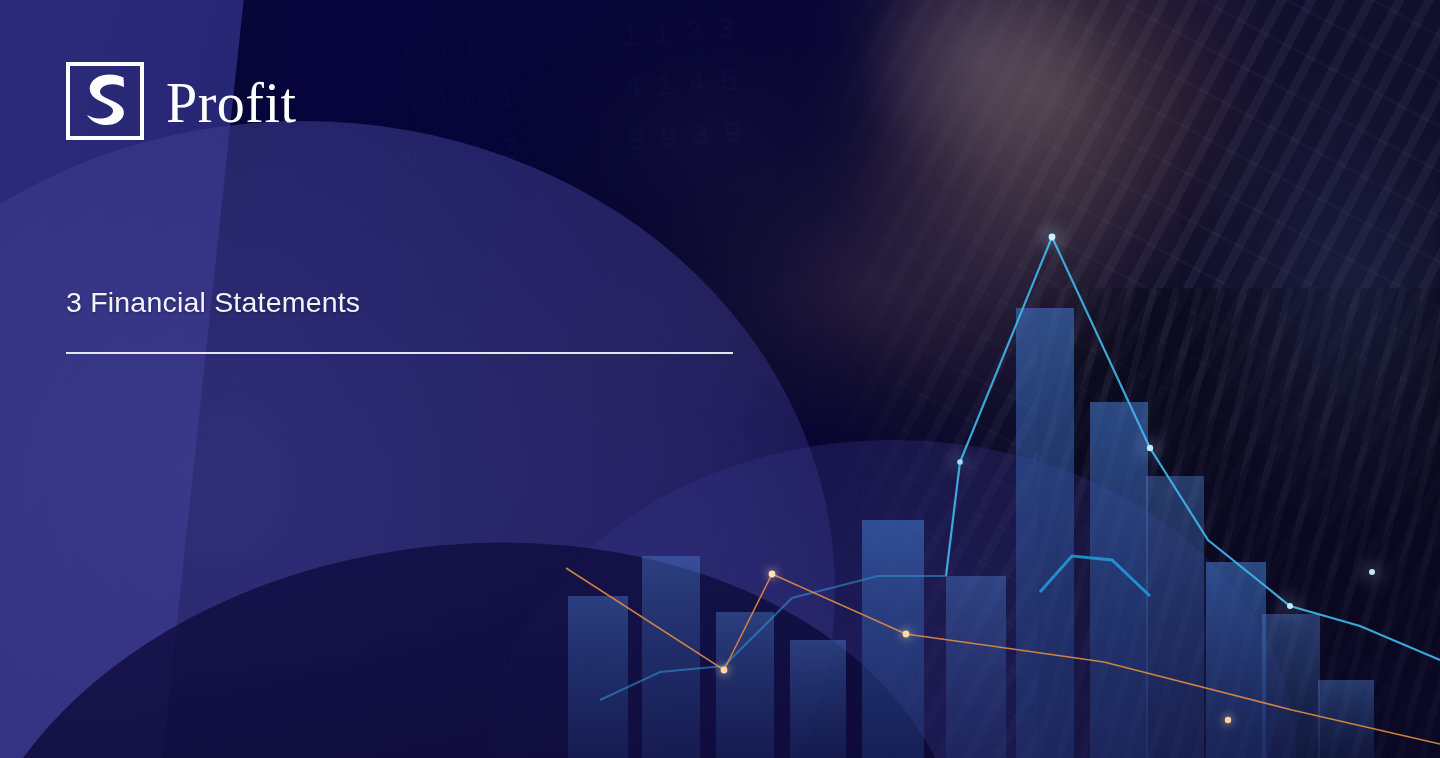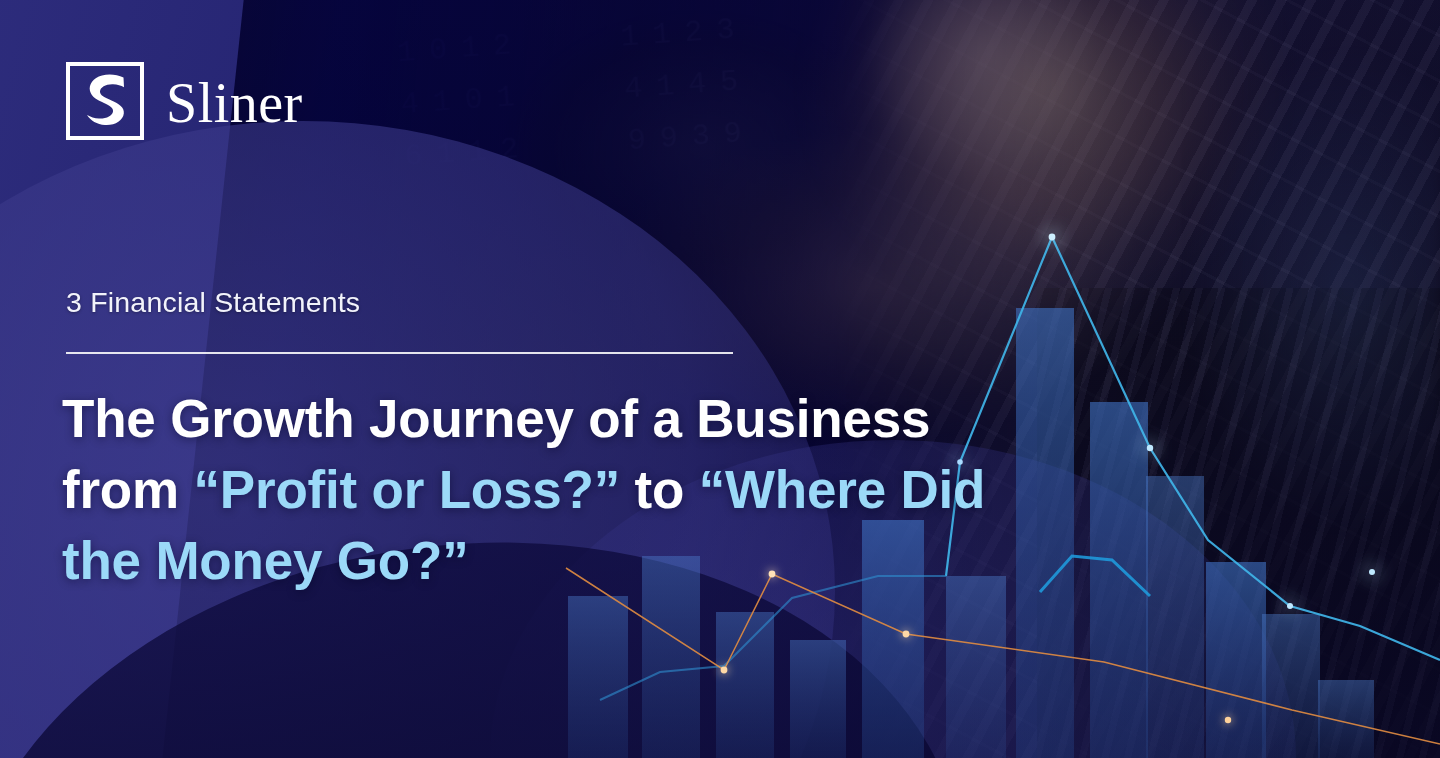--- a/index.html
+++ b/index.html
@@ -319,23 +319,22 @@
                    C15.5 46.3 11.5 45 8 43
                    C11.5 48.5 18 52.5 26 53
                    C36 53.6 44 48.5 44.8 41.5
                    C45.5 35.3 40 31.8 32.5 28.5
                    C25.5 25.4 20.8 23.2 21 19.5
                    C21.2 15.2 27 12 34 12.3
                    C38.5 12.5 42 13.6 45 15.2
                    Z" fill="#ffffff"></path>
         </svg>
       </span>
-      <span class="logo-word">Sliner</span>
+      <span class="logo-word">Profit</span>
     </div>
 
     <div class="eyebrow">3 Financial Statements</div>
 
     <div class="rule"></div>
 
-    <h1 class="headline"><span>The Growth Journey of a Business</span><br><span>from </span><span class="hl">“Profit or Loss?”</span><span> to </span><span class="hl">“Where Did</span><br><span class="hl">the Money Go?”</span></h1>
 
   </div>
 </div>
 
 </body></html>

